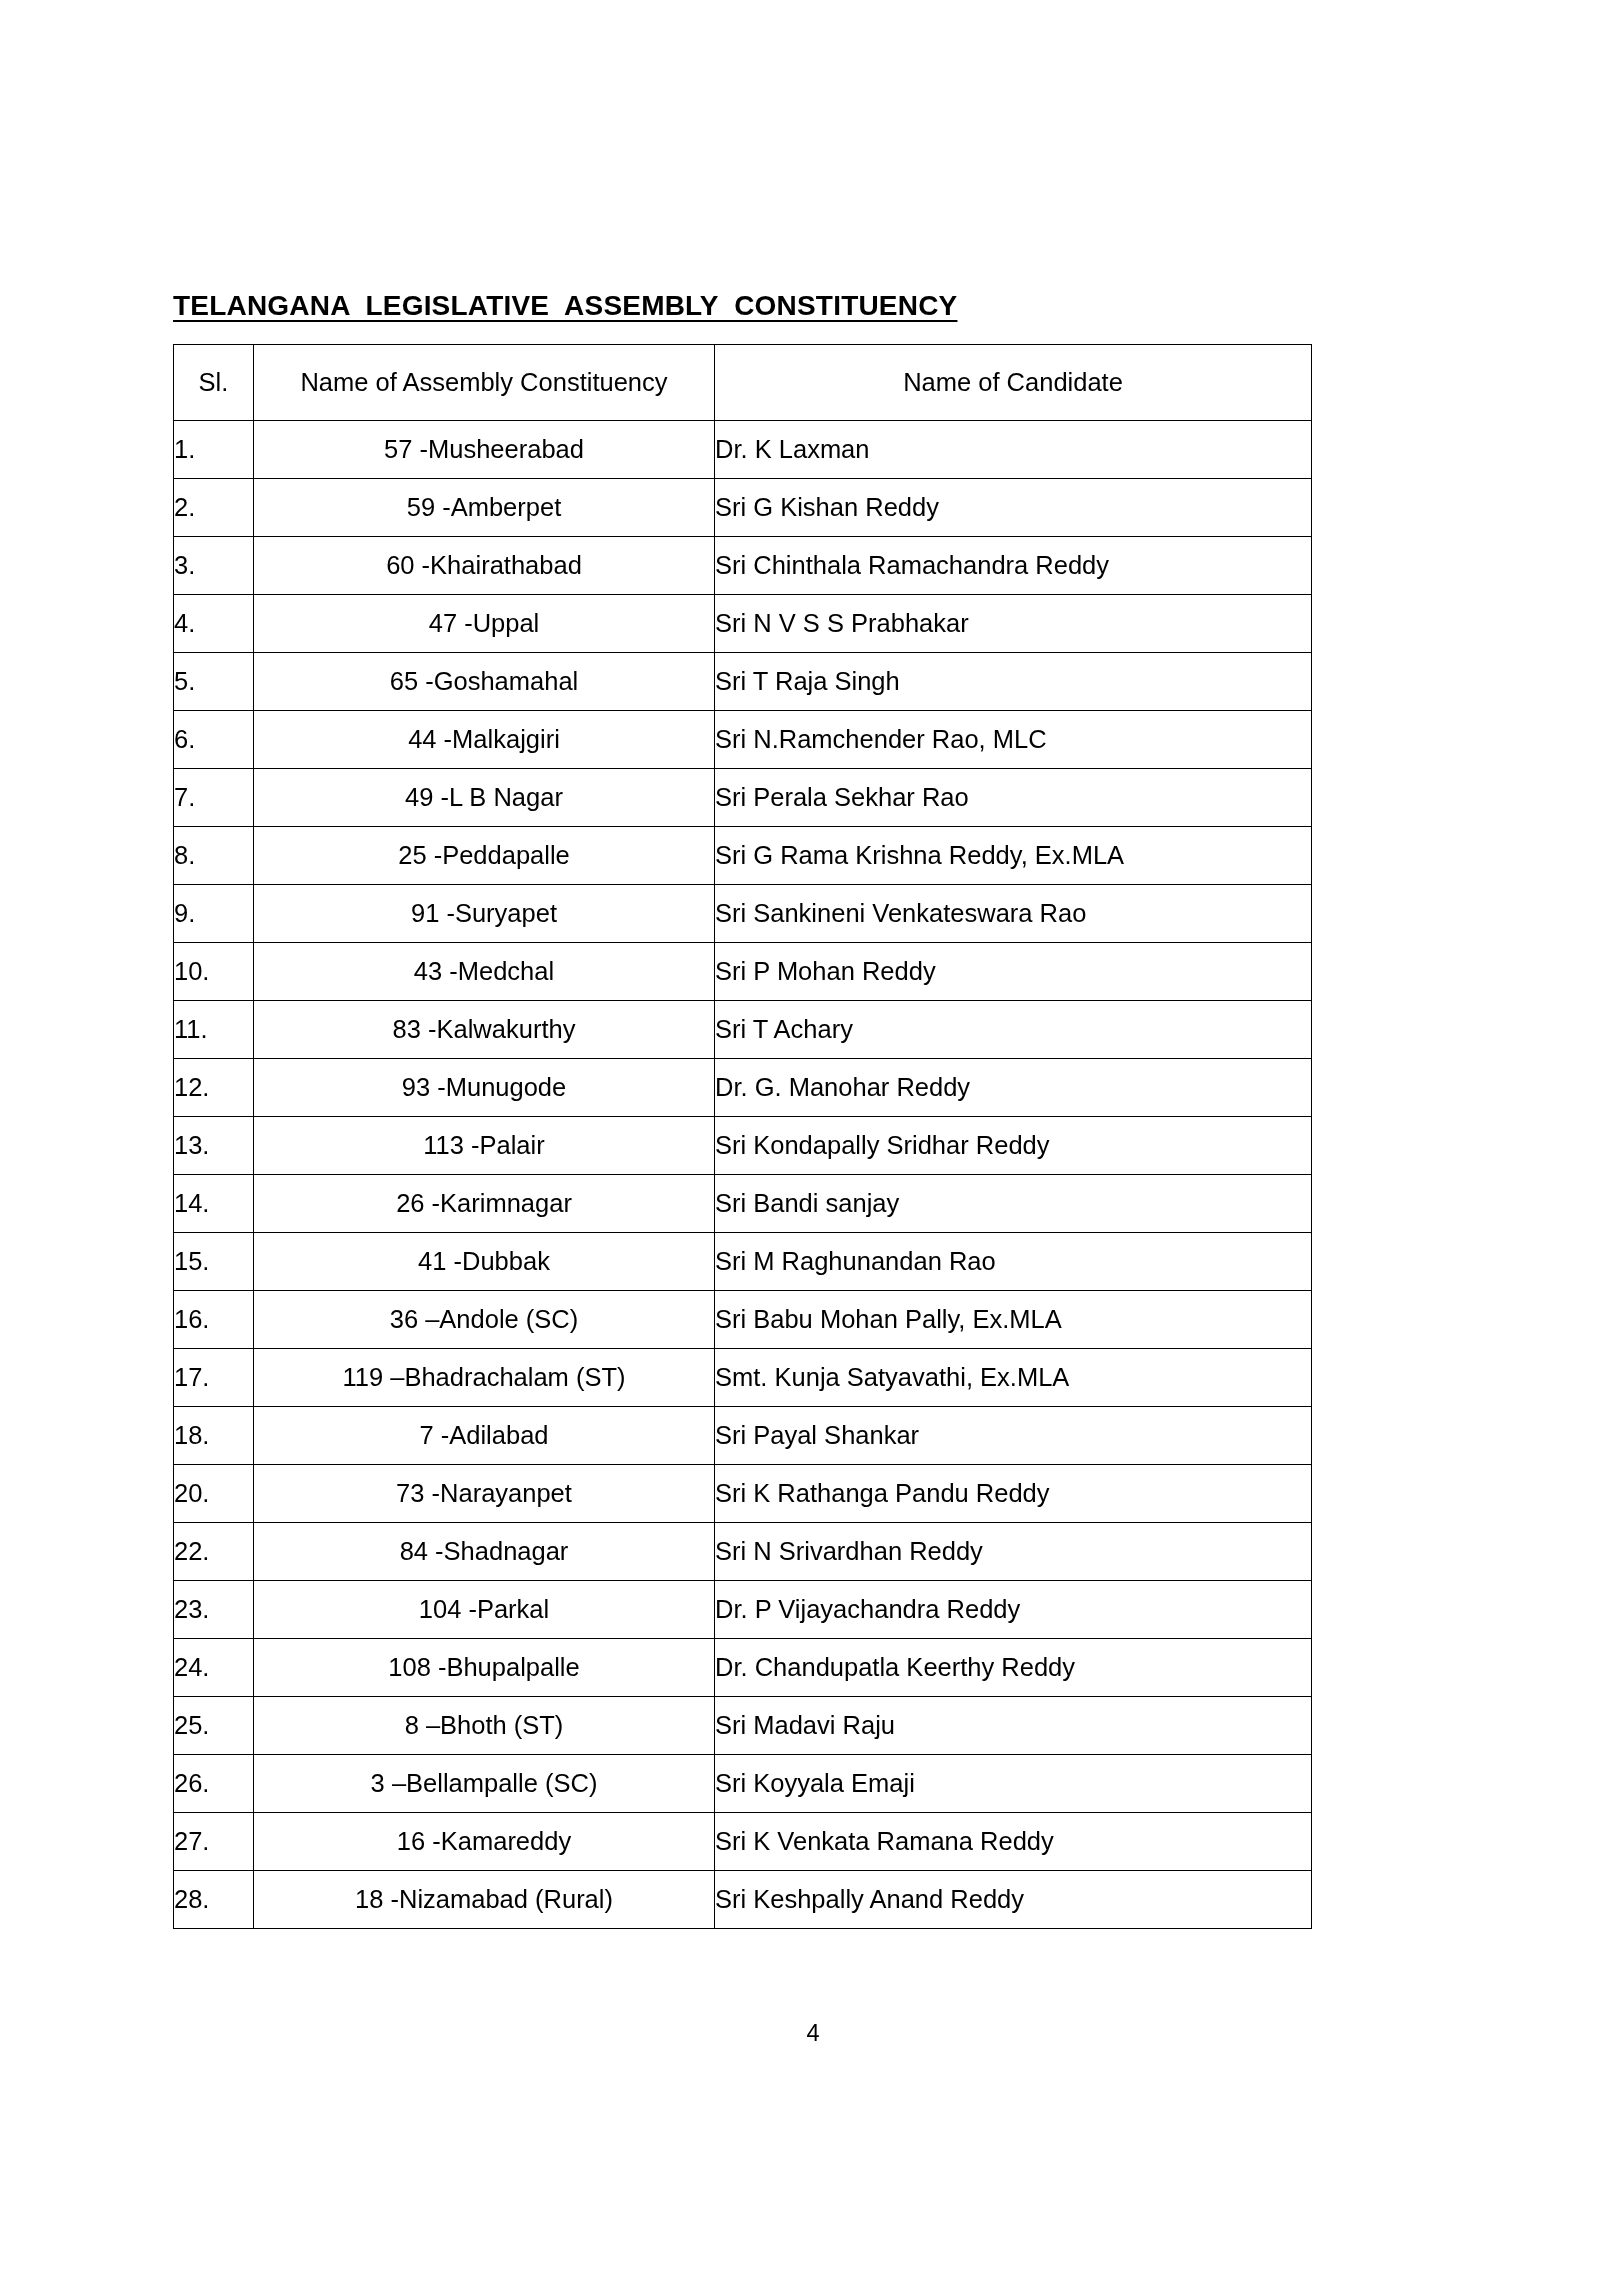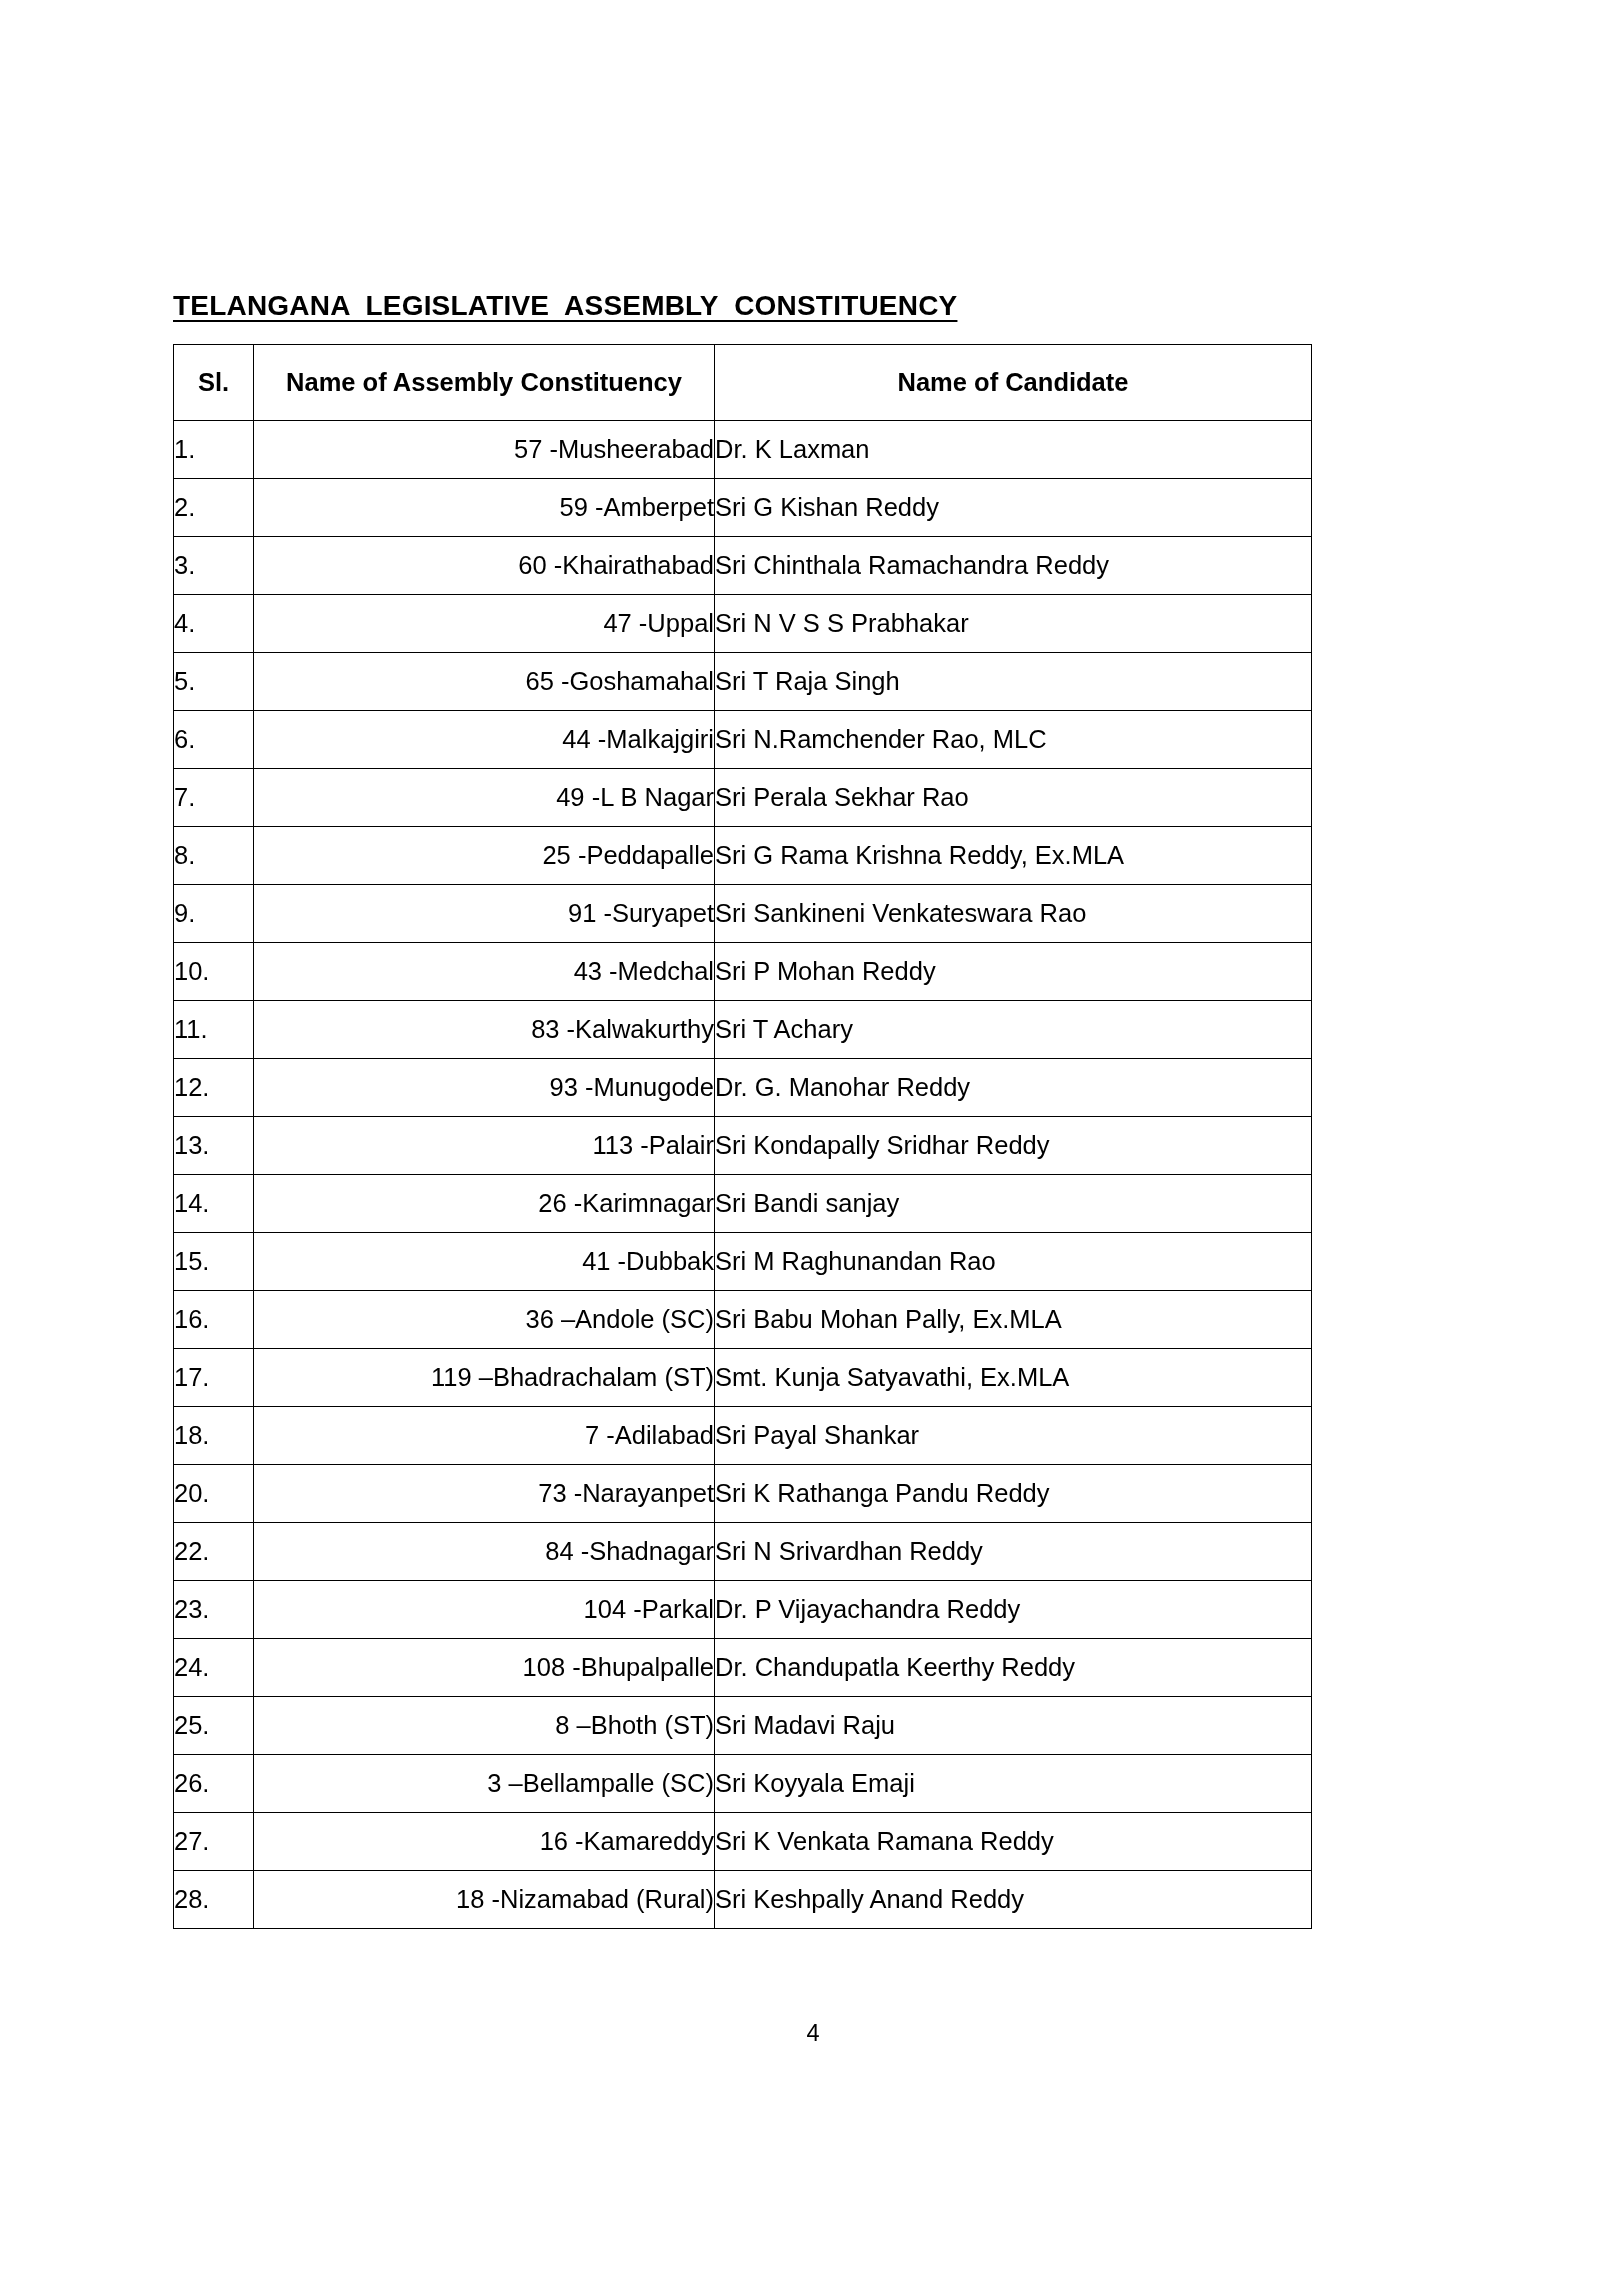--- a/index.html
+++ b/index.html
@@ -45,38 +45,38 @@
     padding: 0;
     vertical-align: middle;
   }
   col.c-sl    { width: 80px;  }
   col.c-const { width: 461px; }
   col.c-cand  { width: 597px; }
 
   table.candidates th {
     height: 71px;
     font-size: 25.5px;
-    font-weight: bold;
+    font-weight: normal;
     text-align: center;
     line-height: 1.18;
     padding: 2px 5.9px;
   }
   table.candidates td {
     height: 57px;
     font-size: 25.5px;
     font-weight: normal;
     line-height: 1.15;
   }
   td.sl-cell {
     padding-left: 11.8px;
     text-align: left;
   }
   td.const-cell {
     padding-left: 13.7px;
-    text-align: right;
+    text-align: center;
     white-space: pre;
   }
   td.cand-cell {
     padding-left: 13.7px;
     text-align: left;
   }
   .page-number {
     position: absolute;
     left: 0;
     right: 0;

